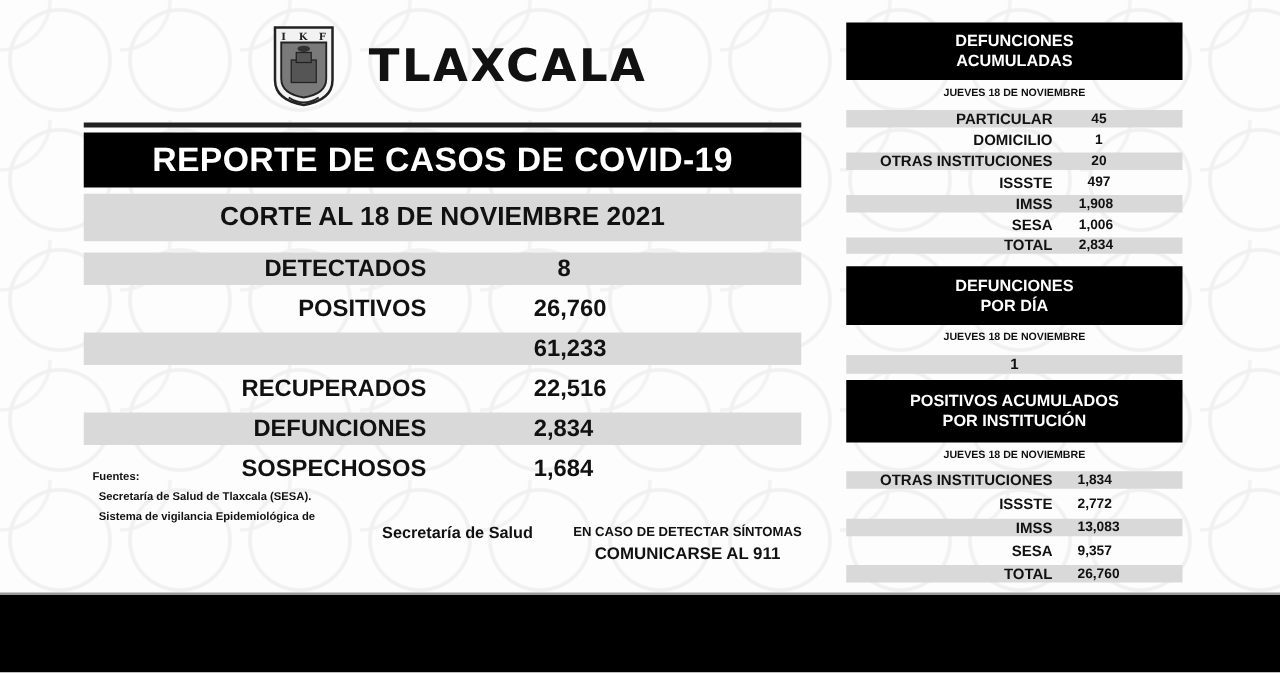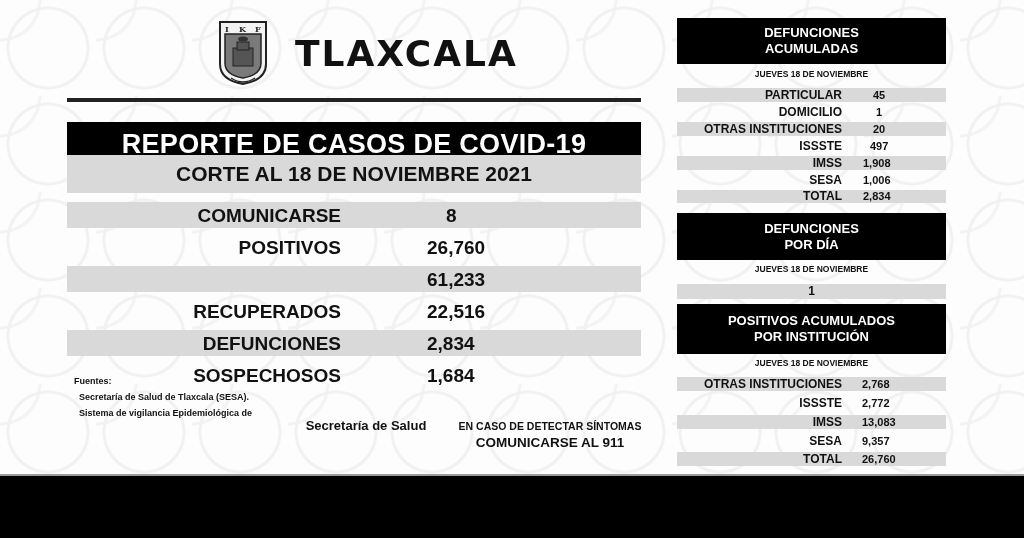--- a/index.html
+++ b/index.html
@@ -19,21 +19,21 @@
   .logo { position: absolute; left: 217px; top: 20px; width: 52px; height: 66px; }
   .brand-title {
     position: absolute; left: 295px; top: 32px;
     font-family: "DejaVu Sans", sans-serif; font-weight: 900; font-size: 36px;
     letter-spacing: 2px; color: #111; line-height: 44px;
   }
 
   
   .left-rule { position: absolute; left: 67px; top: 98px; width: 574px; height: 4px; background: #222; }
   .report-bar {
-    position: absolute; left: 67px; top: 122px; width: 574px; height: 44px; background: #000;
+    position: absolute; left: 67px; top: 106px; width: 574px; height: 44px; background: #000;
     color: #fff; font-family: "Liberation Sans", sans-serif; font-weight: bold; font-size: 27px;
     display: flex; align-items: center; justify-content: center; letter-spacing: 0.3px;
   }
   .date-bar {
     position: absolute; left: 67px; top: 155px; width: 574px; height: 38px; background: #d9d9d9;
     color: #111; font-family: "Liberation Sans", sans-serif; font-weight: bold; font-size: 21px;
     display: flex; align-items: center; justify-content: center;
   }
   .stat-row {
     position: absolute; left: 67px; width: 574px; height: 26px;
@@ -99,21 +99,21 @@
   <ellipse cx="26" cy="19" rx="5" ry="2.5" fill="#333"></ellipse>
   <path d="M14 58 Q26 66 38 58" fill="none" stroke="#222" stroke-width="1.5"></path>
 </svg>
 <div class="brand-title">TLAXCALA</div>
 
 <div class="left-rule"></div>
 <div class="report-bar">REPORTE DE CASOS DE COVID-19</div>
 <div class="date-bar">CORTE AL 18 DE NOVIEMBRE 2021</div>
 
 <div class="stat-row shaded" style="top:202px">
-  <span class="lbl">COMUNICARSE</span>
+  <span class="lbl">DETECTADOS</span>
   <span class="val" style="left:379px">8</span>
 </div>
 <div class="stat-row" style="top:234px">
   <span class="lbl">POSITIVOS</span>
   <span class="val">26,760</span>
 </div>
 <div class="stat-row shaded" style="top:266px">
   <span class="val">61,233</span>
 </div>
 <div class="stat-row" style="top:298px">
@@ -185,21 +185,21 @@
 <div class="r-single" style="top:284px">1</div>
 
 <div class="r-header" style="top:304px;height:50px">
   <div>POSITIVOS ACUMULADOS</div>
   <div>POR INSTITUCIÓN</div>
 </div>
 <div class="r-sub" style="top:358px">JUEVES 18 DE NOVIEMBRE</div>
 
 <div class="r-row pos shaded" style="top:377px">
   <span class="lbl">OTRAS INSTITUCIONES</span>
-  <span class="val">2,768</span>
+  <span class="val">1,834</span>
 </div>
 <div class="r-row pos" style="top:396px">
   <span class="lbl">ISSSTE</span>
   <span class="val">2,772</span>
 </div>
 <div class="r-row pos shaded" style="top:415px">
   <span class="lbl">IMSS</span>
   <span class="val">13,083</span>
 </div>
 <div class="r-row pos" style="top:434px">

